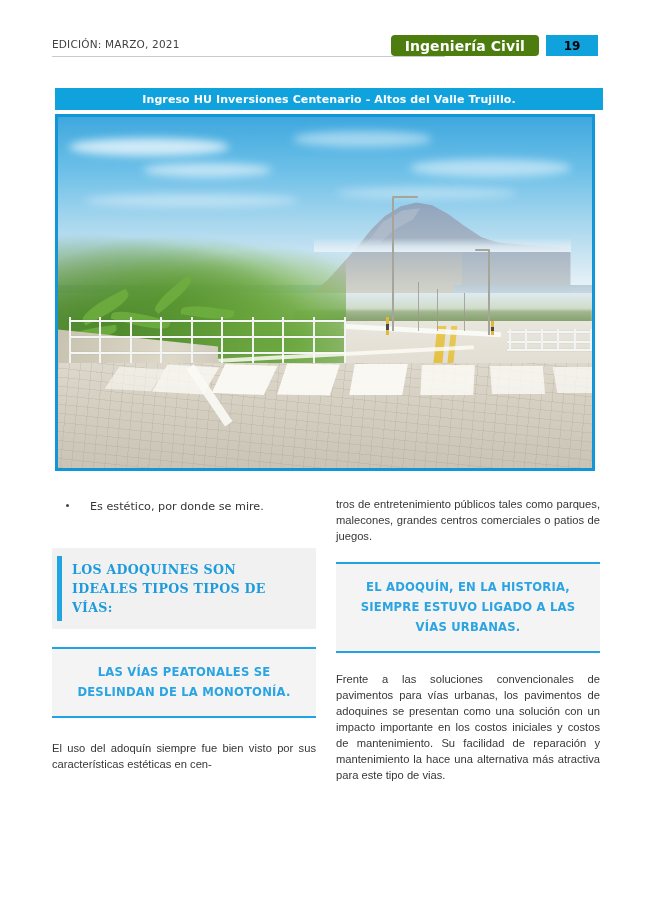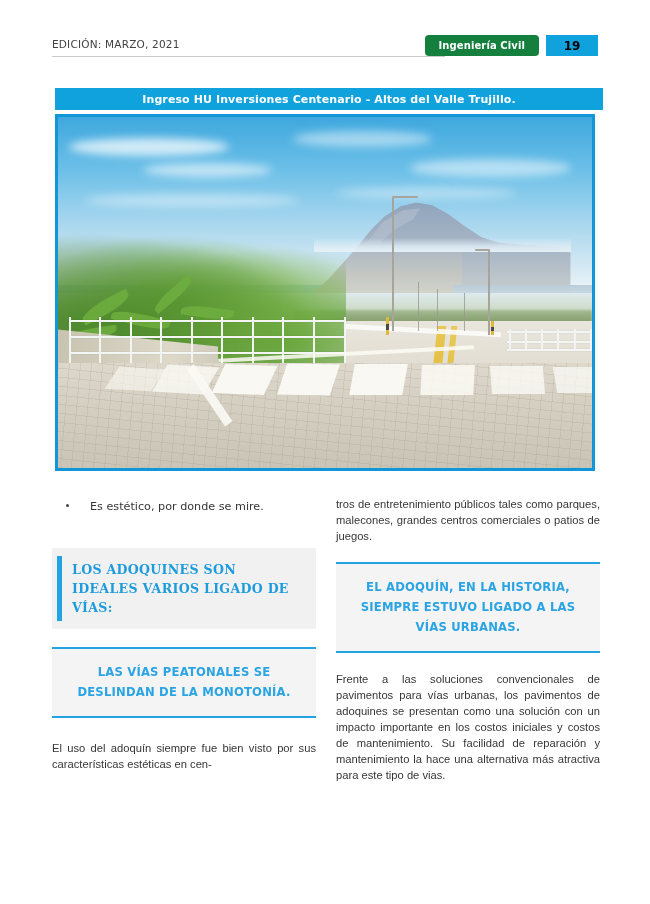--- a/index.html
+++ b/index.html
@@ -41,24 +41,24 @@
     width: 393px;
     height: 1px;
     background: #c9cacc;
   }
   .section-tab {
     position: absolute;
     right: 59px;
     top: -1px;
     height: 21px;
     padding: 0 14px;
-    background: #15803d;
+    background: #4d7c0f;
     border-radius: 4px;
     color: #ffffff;
-    font-size: 10px;
+    font-size: 14px;
     font-weight: bold;
     font-family: "DejaVu Sans", sans-serif;
     display: flex;
     align-items: center;
     justify-content: center;
     white-space: nowrap;
     letter-spacing: 0.1px;
   }
   .page-number-box {
     position: absolute;
@@ -495,21 +495,21 @@
 
   <div class="col col-left">
 
     <ul class="bullets">
       <li>Es estético, por donde se mire.</li>
     </ul>
 
     <div class="spacer-14"></div>
 
     <div class="heading-box">
-      <div class="heading-text">LOS ADOQUINES SON IDEALES VARIOS LIGADO DE VÍAS:</div>
+      <div class="heading-text">LOS ADOQUINES SON IDEALES TIPOS TIPOS DE VÍAS:</div>
     </div>
 
     <div class="spacer-18"></div>
 
     <div class="pullquote">
       <div class="pq-text">LAS VÍAS PEATONALES SE DESLINDAN DE LA MONOTONÍA.</div>
     </div>
 
     <div class="spacer-22"></div>
 

